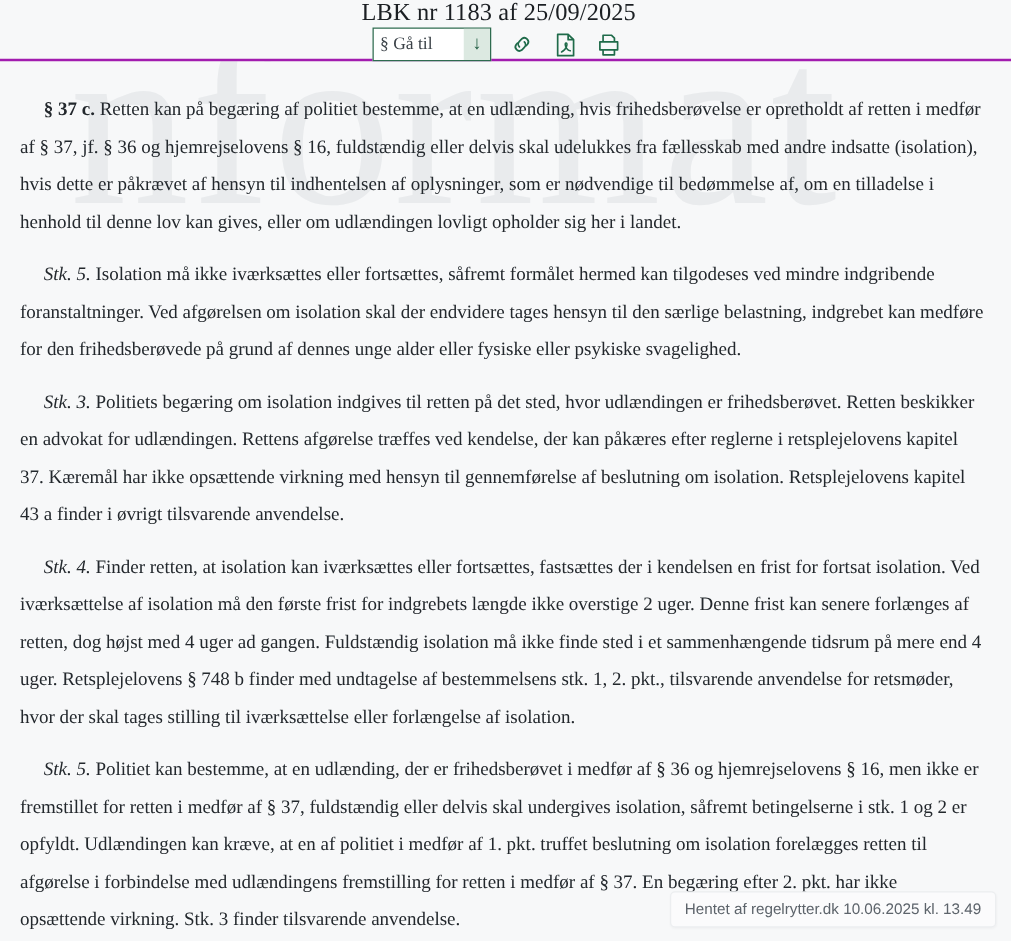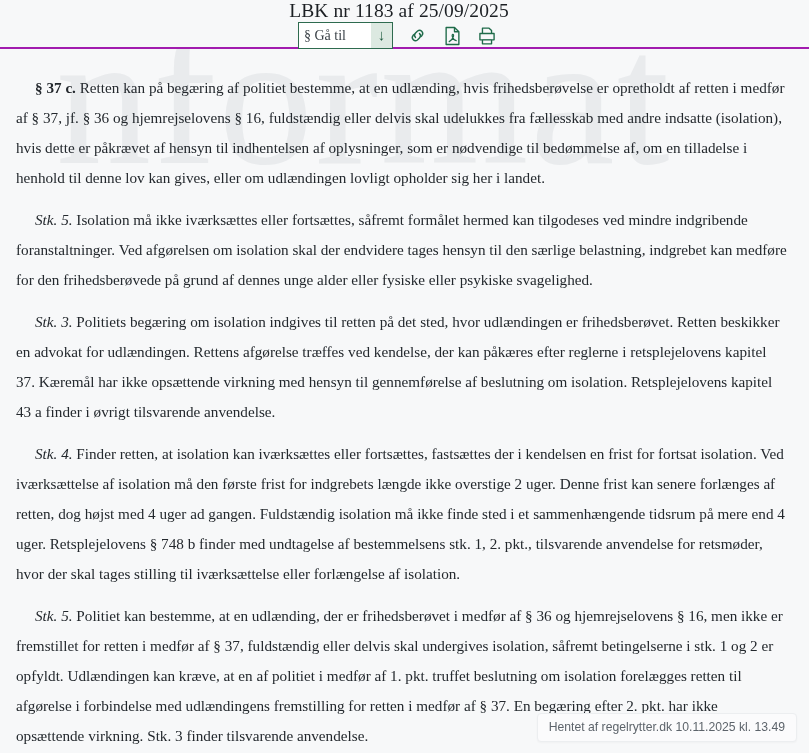--- a/index.html
+++ b/index.html
@@ -209,13 +209,13 @@
   <p class="para">
     <span class="lead-italic">Stk. 4.</span><span> Finder retten, at isolation kan iværksættes eller fortsættes, fastsættes der i kendelsen en frist for fortsat isolation. Ved iværksættelse af isolation må den første frist for indgrebets længde ikke overstige 2 uger. Denne frist kan senere forlænges af retten, dog højst med 4 uger ad gangen. Fuldstændig isolation må ikke finde sted i et sammenhængende tidsrum på mere end 4 uger. Retsplejelovens § 748 b finder med undtagelse af bestemmelsens stk. 1, 2. pkt., tilsvarende anvendelse for retsmøder, hvor der skal tages stilling til iværksættelse eller forlængelse af isolation.</span>
   </p>
 
   <p class="para">
     <span class="lead-italic">Stk. 5.</span><span> Politiet kan bestemme, at en udlænding, der er frihedsberøvet i medfør af § 36 og hjemrejselovens § 16, men ikke er fremstillet for retten i medfør af § 37, fuldstændig eller delvis skal undergives isolation, såfremt betingelserne i stk. 1 og 2 er opfyldt. Udlændingen kan kræve, at en af politiet i medfør af 1. pkt. truffet beslutning om isolation forelægges retten til afgørelse i forbindelse med udlændingens fremstilling for retten i medfør af § 37. En begæring efter 2. pkt. har ikke opsættende virkning. Stk. 3 finder tilsvarende anvendelse.</span>
   </p>
 
 </div>
 
-<div class="footer-badge">Hentet af regelrytter.dk 10.11.2025 kl. 13.49</div>
+<div class="footer-badge">Hentet af regelrytter.dk 10.06.2025 kl. 13.49</div>
 
 </body></html>

